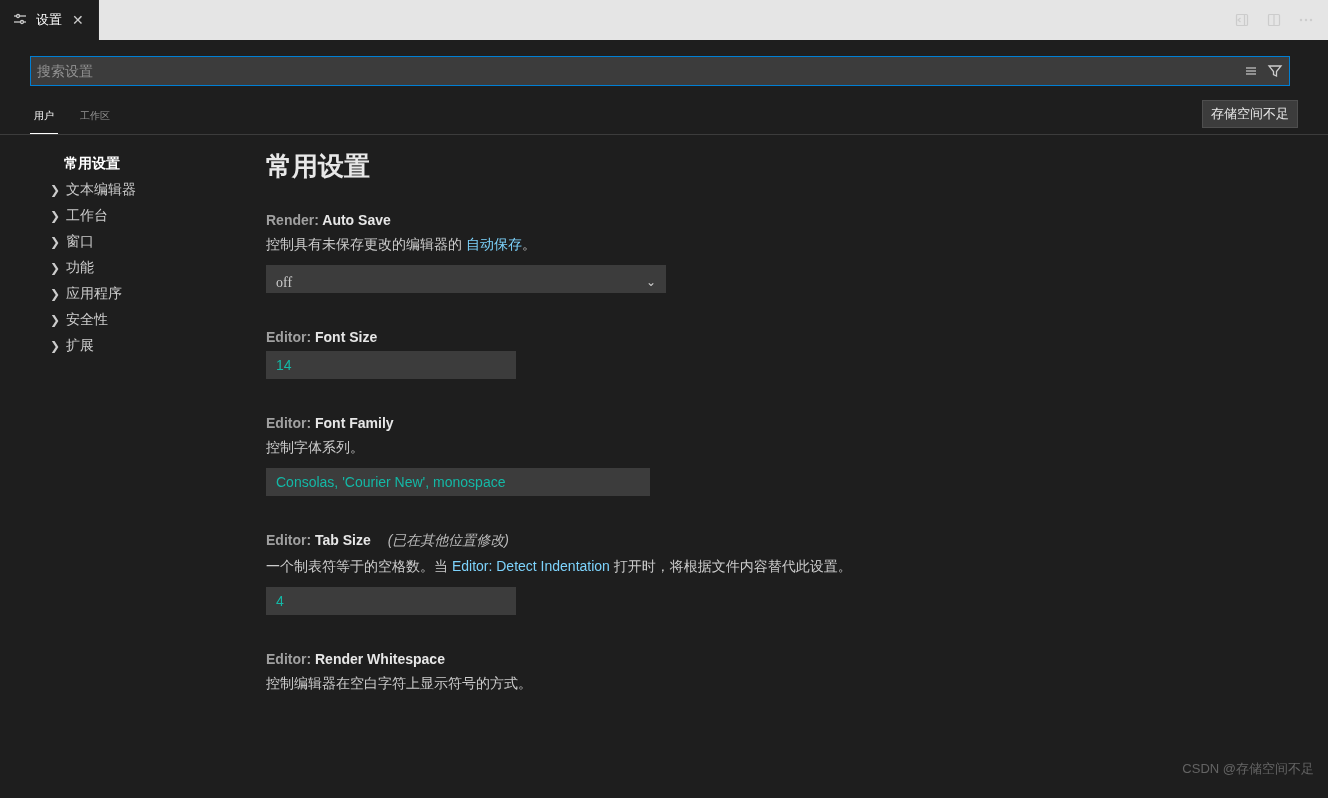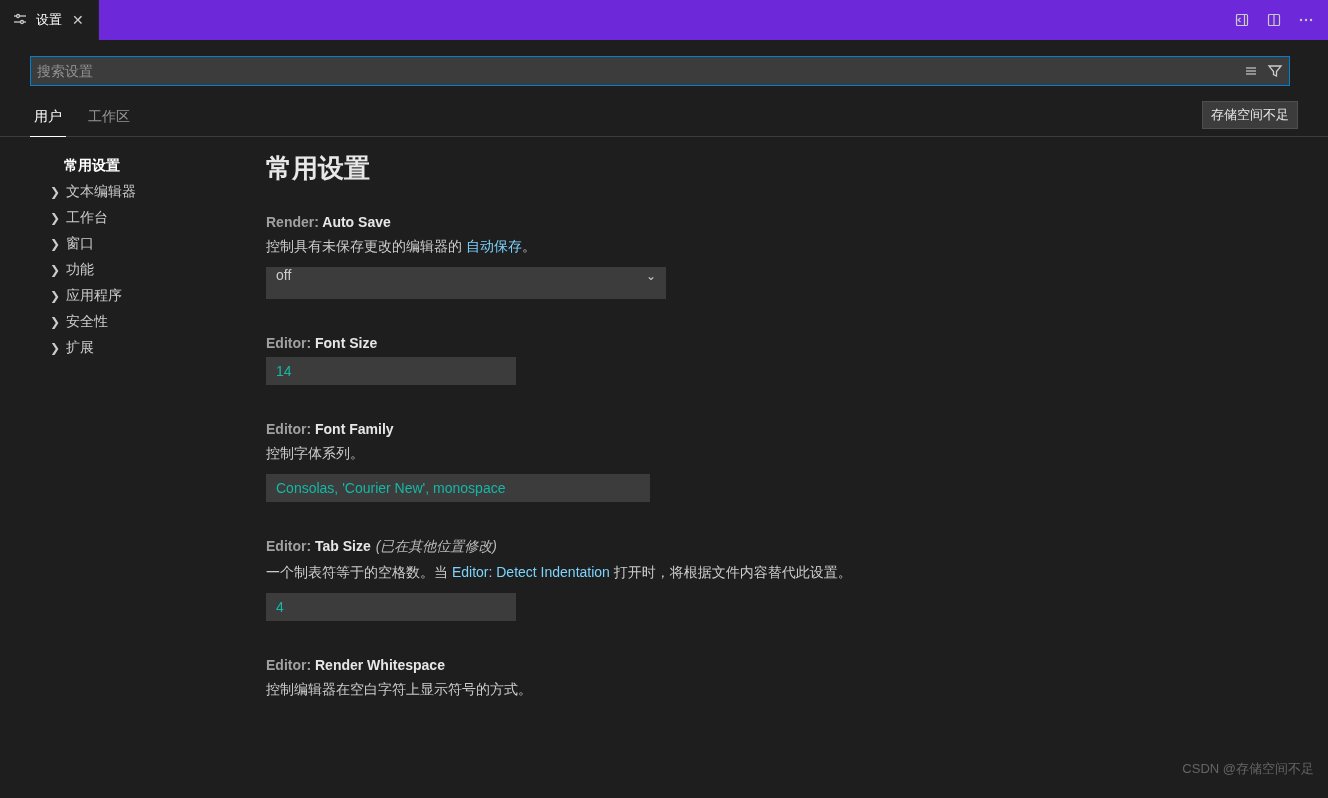--- a/index.html
+++ b/index.html
@@ -10,21 +10,21 @@
   color: #cccccc;
   font-family: -apple-system, "Segoe UI", "Microsoft YaHei", sans-serif;
   font-size: 13px;
   overflow: hidden;
   position: relative;
 }
 
 
 .tab-bar {
   height: 40px;
-  background: #6d28d9;
+  background: #e5e5e5;
   display: flex;
   align-items: center;
   justify-content: space-between;
 }
 .tab-bar-left { display: flex; align-items: center; height: 100%; }
 .tab {
   height: 100%;
   display: flex;
   align-items: center;
   padding: 0 12px;
@@ -65,21 +65,21 @@
 .scope-row {
   display: flex;
   align-items: center;
   justify-content: space-between;
   padding: 4px 30px 0 30px;
   border-bottom: 1px solid #3c3c3c;
 }
 .scope-tabs { display: flex; gap: 18px; }
 .scope-tab {
   padding: 8px 4px 10px 4px;
-  font-size: 14px;
+  font-size: 10px;
   color: #969696;
   cursor: pointer;
   border-bottom: 1px solid transparent;
   margin-bottom: -1px;
 }
 .scope-tab.active { color: #ffffff; border-bottom-color: #ffffff; }
 .sync-btn {
   background: #3c3c3c;
   border: 1px solid #4e4e4e;
   color: #e8e8e8;
@@ -123,33 +123,34 @@
   margin-bottom: 28px;
 }
 .setting { margin-bottom: 36px; max-width: 900px; }
 .setting-title {
   font-weight: 600;
   color: #e7e7e7;
   font-size: 14px;
   margin-bottom: 6px;
 }
 .setting-title .scope-lbl { color:#a0a0a0; font-weight:600; }
-.setting-title .modified { font-style: italic; font-weight: normal; color:#bbb; margin-left:1px; }
+.setting-title .modified { font-style: italic; font-weight: normal; color:#bbb; margin-left:13px; }
 .setting-desc { color: #cccccc; font-size: 14px; margin-bottom: 10px; line-height:1.5; }
 .link { color: #7dd3fc; cursor: pointer; }
 .select-box {
   width: 400px;
   height: 28px;
   background: #3c3c3c;
   display: flex;
-  align-items: flex-end;
+  align-items: flex-start;
   justify-content: space-between;
-  padding: 16px 10px;
+  padding: 10px 10px;
   cursor: pointer;
   font-size:14px;
+  font-family:Liberation Serif, serif;
 }
 .select-chevron { color:#ccc; font-size:12px; }
 .num-input, .text-input {
   background: #3c3c3c;
   border: none;
   color: #14b8a6;
   height: 28px;
   padding: 0 10px;
   font-size: 14px;
   font-family: inherit;

